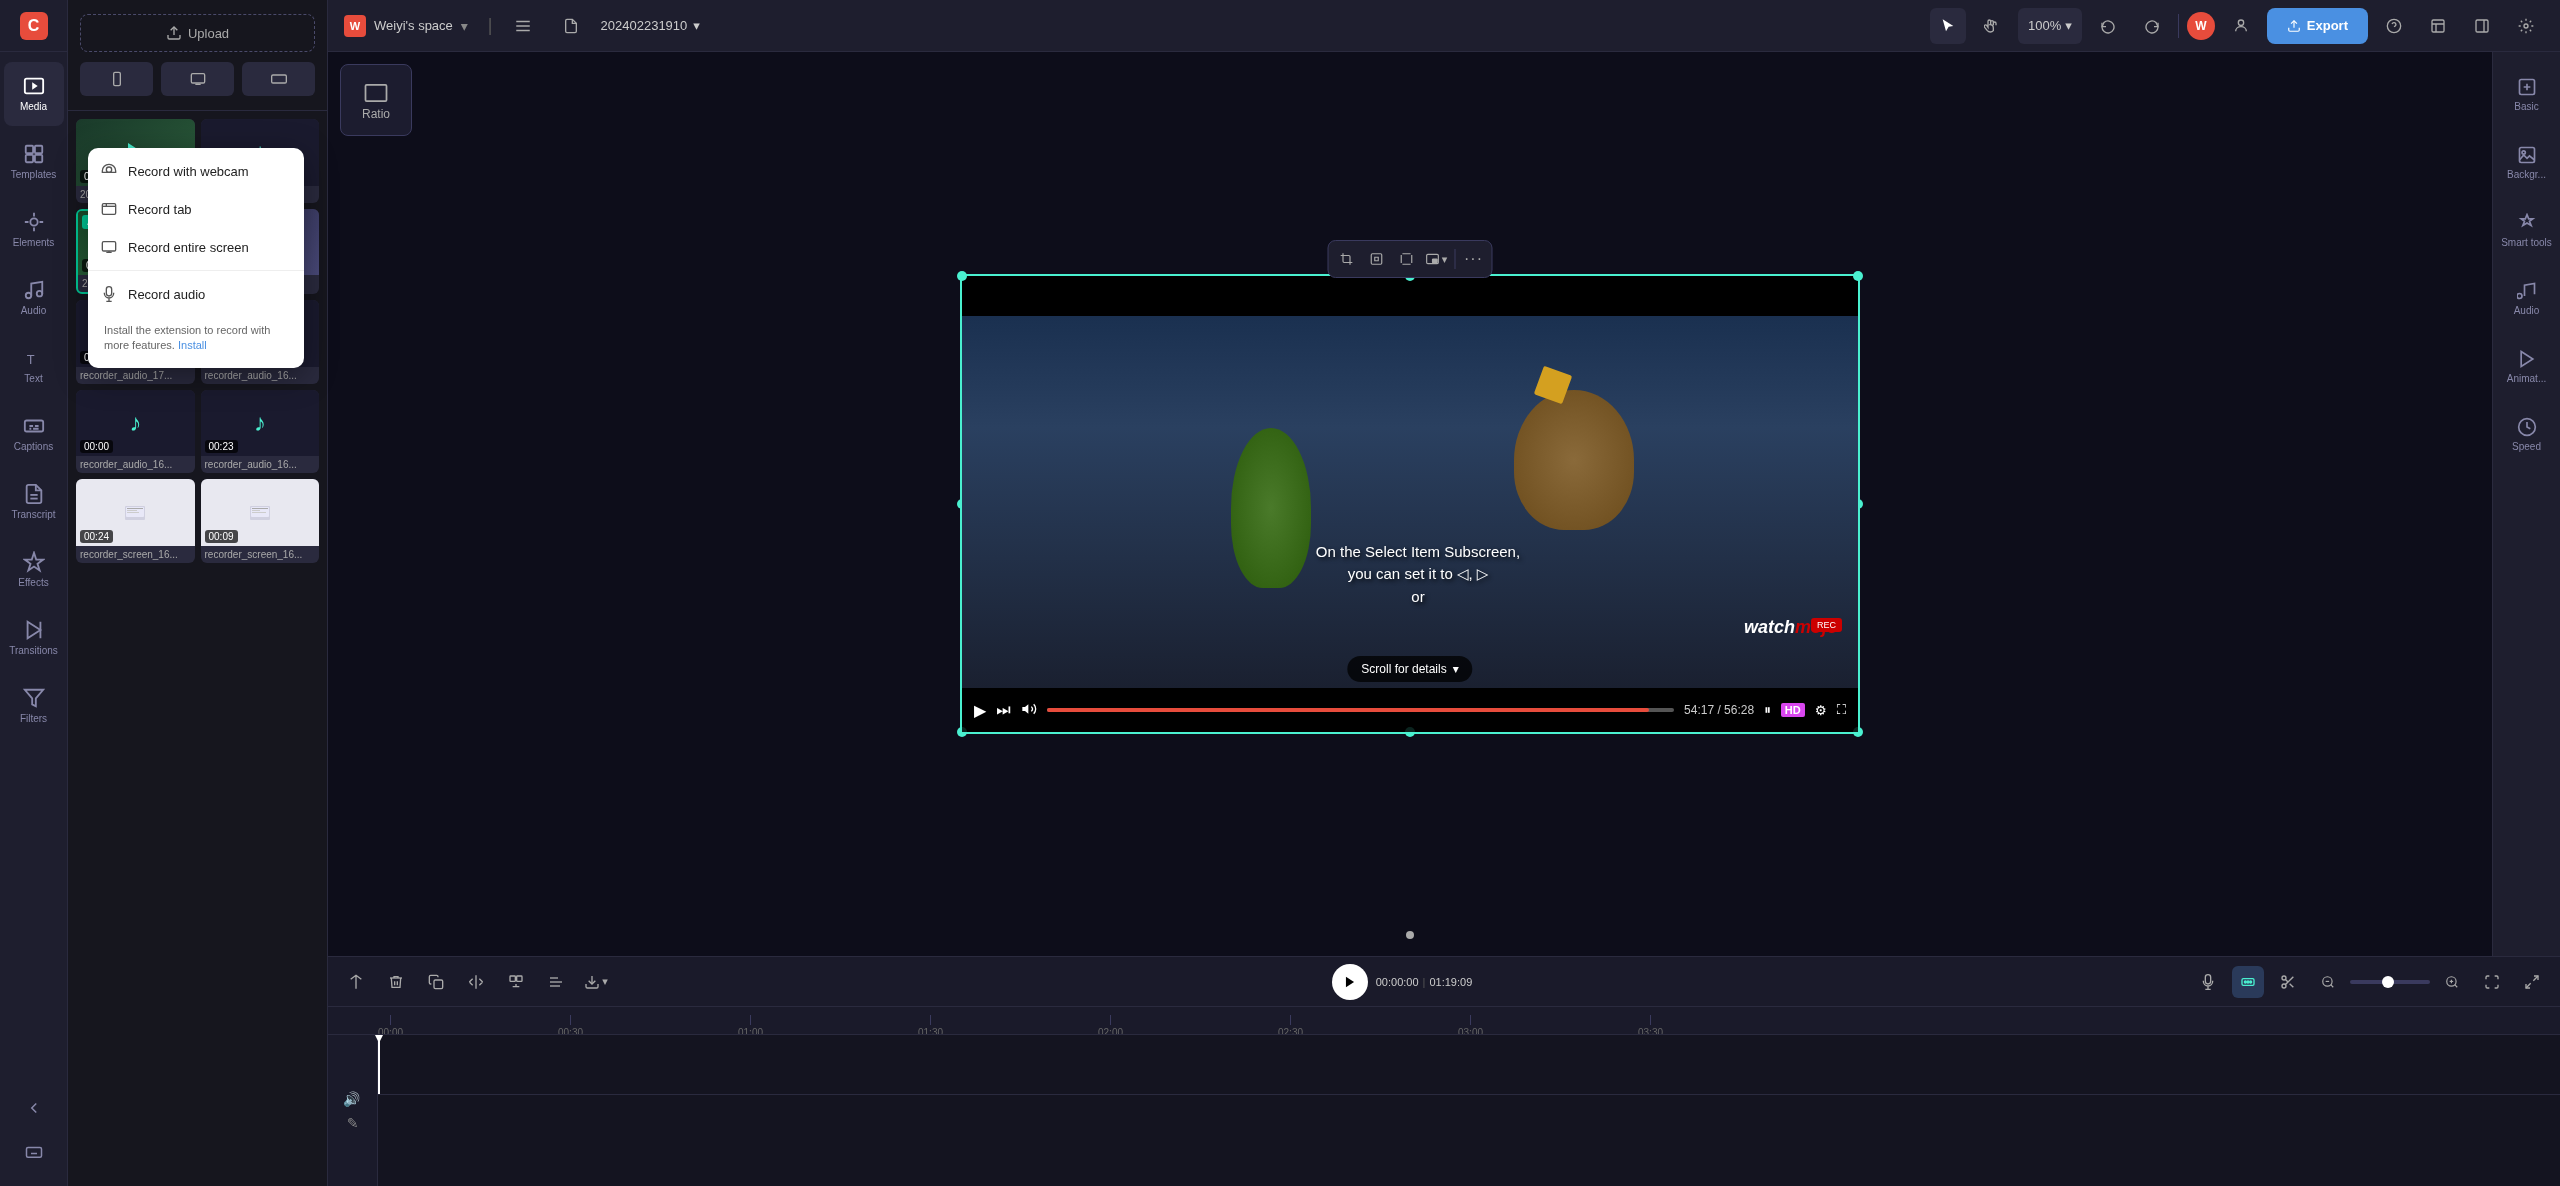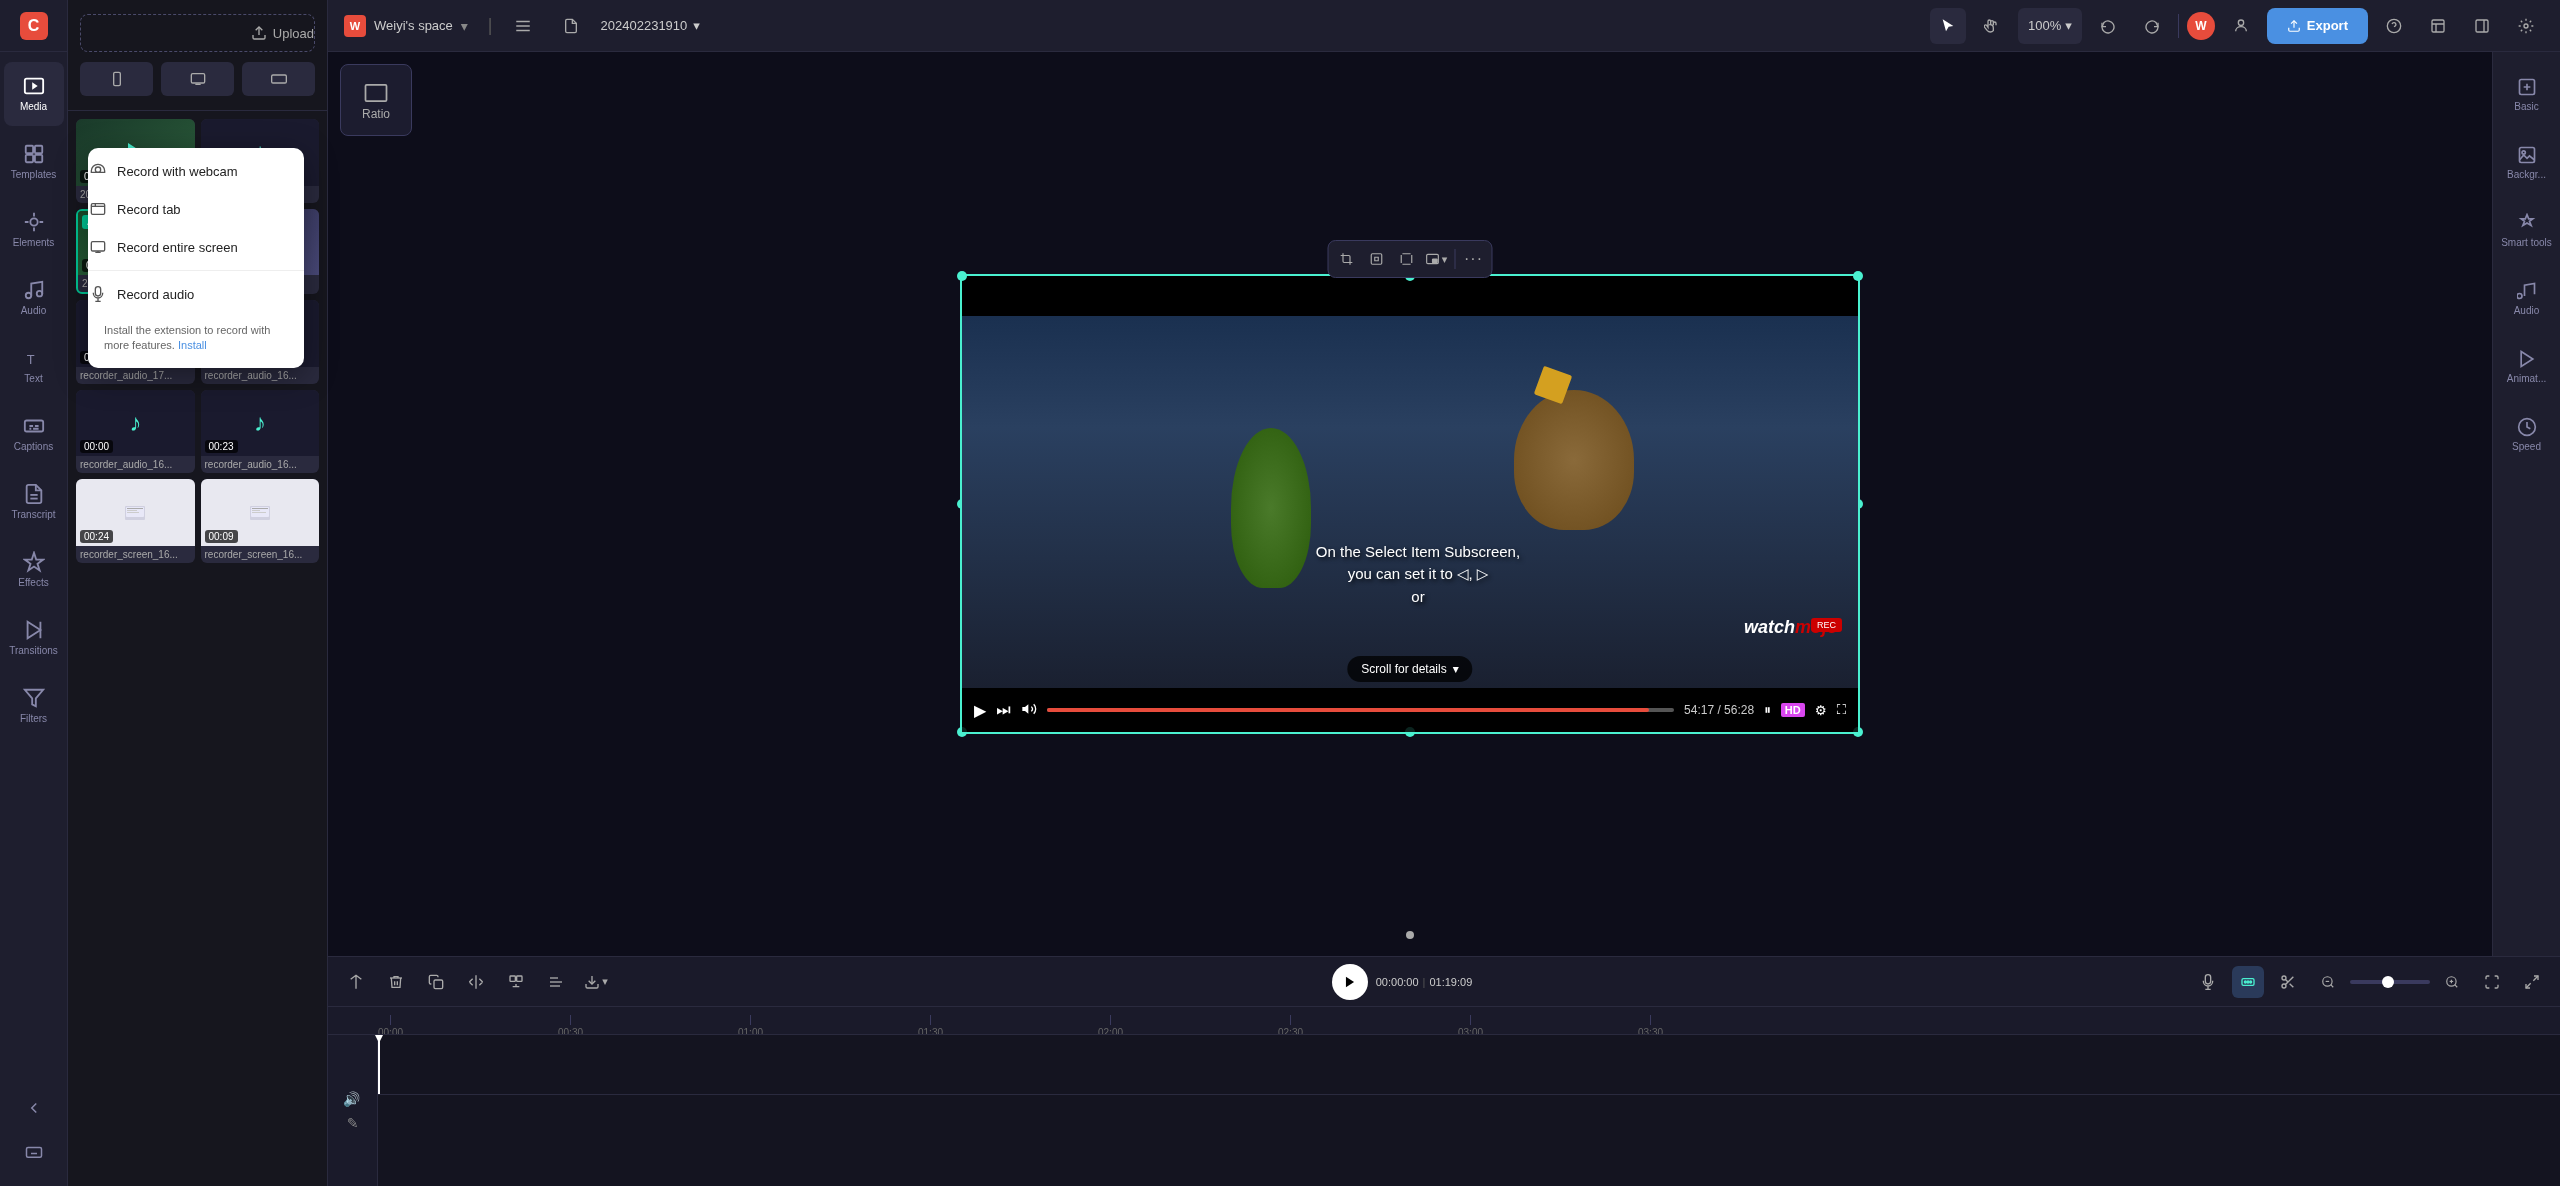--- a/index.html
+++ b/index.html
@@ -32,21 +32,21 @@
     .panel {
       position: absolute; left: 68px; top: 0; width: 260px; height: 1186px;
       background: #16161e; border-right: 1px solid #2a2a3e; display: flex; flex-direction: column;
     }
     .panel-header {
       padding: 14px 12px; border-bottom: 1px solid #2a2a3e;
     }
     .upload-btn {
       width: 100%; height: 38px; background: transparent; border: 1.5px dashed #4a4a6a;
       border-radius: 8px; color: #aaa; font-size: 13px; cursor: pointer; display: flex;
-      align-items: center; justify-content: flex-end; gap: 6px;
+      align-items: center; justify-content: center; gap: 6px;
     }
     .panel-icons-row { display: flex; gap: 8px; margin-top: 10px; }
     .panel-icon-btn {
       flex: 1; height: 34px; background: #2a2a3e; border: none; border-radius: 6px;
       color: #aaa; cursor: pointer; display: flex; align-items: center; justify-content: center;
     }
     .panel-content { flex: 1; overflow-y: auto; padding: 8px; }
 
     
     .media-grid { display: grid; grid-template-columns: 1fr 1fr; gap: 6px; }
@@ -60,21 +60,21 @@
     .media-duration { position: absolute; bottom: 20px; left: 4px; background: rgba(0,0,0,0.7); color: #fff; font-size: 10px; padding: 1px 4px; border-radius: 3px; }
     .media-name { font-size: 10px; color: #aaa; padding: 3px 4px; white-space: nowrap; overflow: hidden; text-overflow: ellipsis; }
 
     
     .record-dropdown {
       position: absolute; left: 88px; top: 148px; width: 216px;
       background: #fff; border-radius: 10px; box-shadow: 0 8px 32px rgba(0,0,0,0.4);
       z-index: 100; color: #222; padding: 4px 0;
     }
     .record-item {
-      display: flex; align-items: center; gap: 10px; padding: 10px 1px;
+      display: flex; align-items: center; gap: 10px; padding: 10px 12px;
       cursor: pointer; font-size: 13px; color: #222;
     }
     .record-item-icon { width: 18px; height: 18px; color: #555; display: flex; align-items: center; justify-content: center; flex-shrink: 0; }
     .record-divider { height: 1px; background: #eee; margin: 4px 0; }
     .record-footer { padding: 10px 16px; font-size: 11px; color: #666; line-height: 1.4; }
     .record-footer a { color: #4a90e2; cursor: pointer; }
 
     
     .top-bar {
       position: absolute; left: 328px; top: 0; right: 0; height: 52px;

